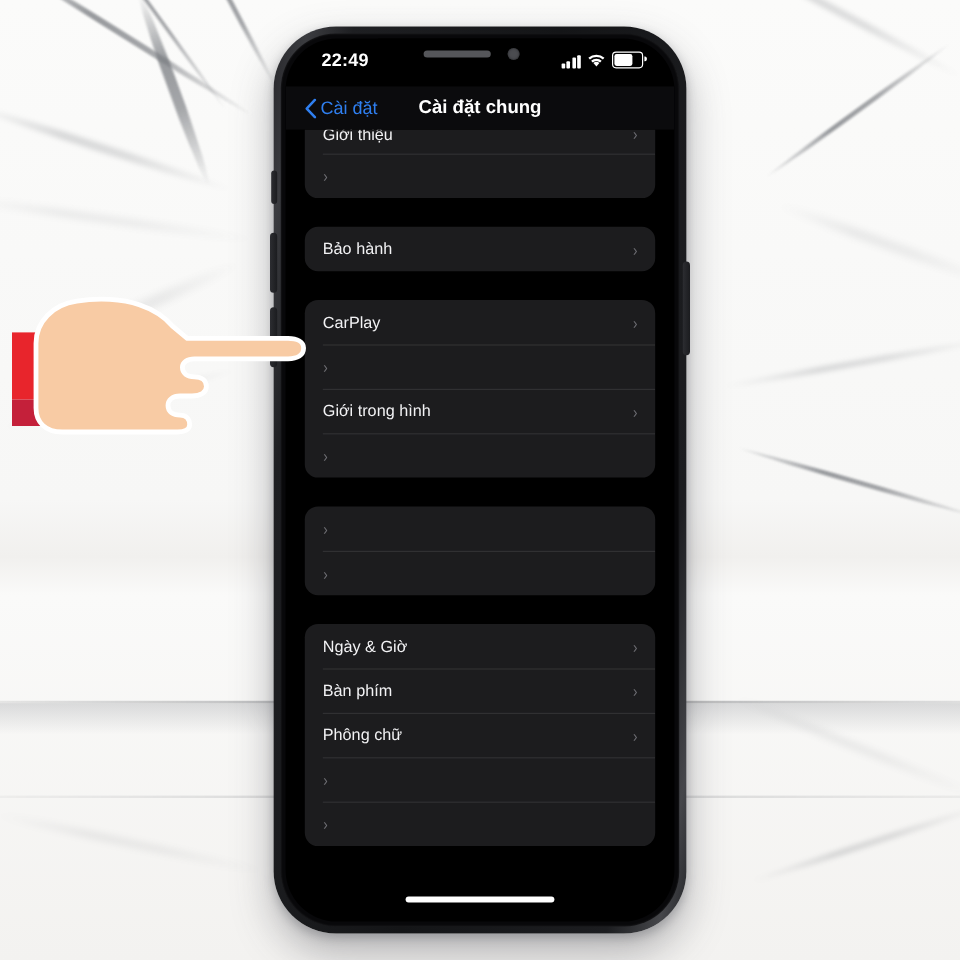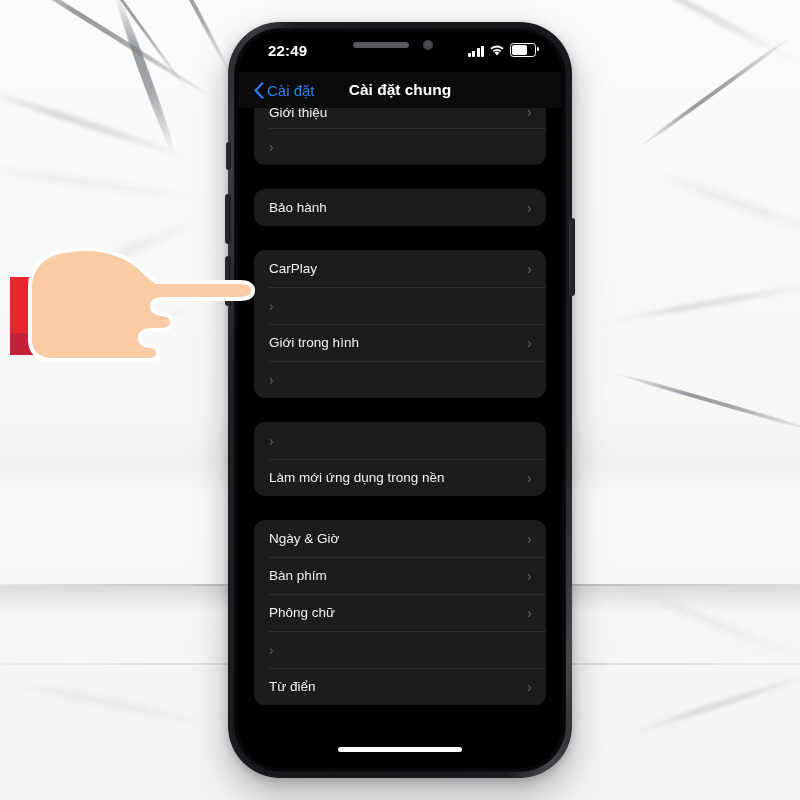--- a/index.html
+++ b/index.html
@@ -203,21 +203,20 @@
               <div class="row">
                 <span class="chev">›</span>
               </div>
             </div>
             <div class="gap"></div>
             <div class="group">
               <div class="row">
                 <span class="chev">›</span>
               </div>
               <div class="row">
-                <span class="lbl">Làm mới ứng dụng trong nền</span>
                 <span class="chev">›</span>
               </div>
             </div>
             <div class="gap"></div>
             <div class="group">
               <div class="row">
                 <span class="lbl">Ngày &amp; Giờ</span>
                 <span class="chev">›</span>
               </div>
               <div class="row">
@@ -225,21 +224,20 @@
                 <span class="chev">›</span>
               </div>
               <div class="row">
                 <span class="lbl">Phông chữ</span>
                 <span class="chev">›</span>
               </div>
               <div class="row">
                 <span class="chev">›</span>
               </div>
               <div class="row">
-                <span class="lbl">Từ điển</span>
                 <span class="chev">›</span>
               </div>
             </div>
           </div>
 
         <div class="home-ind"></div>
       </div>
     </div>
   </div>
 

